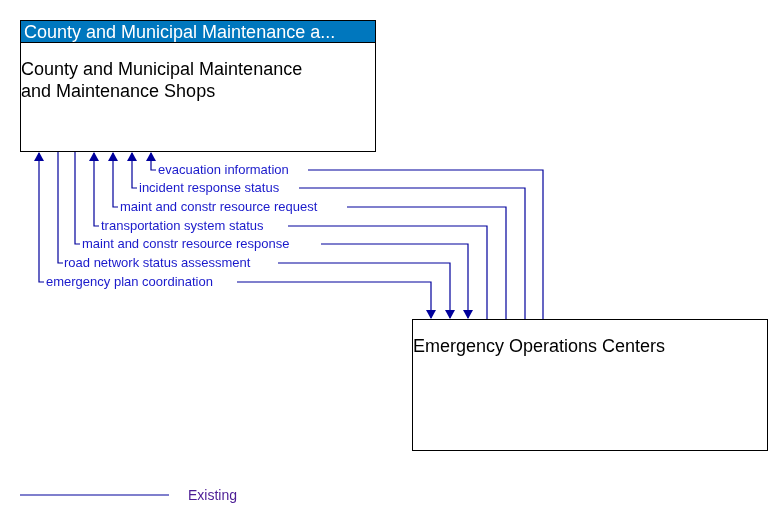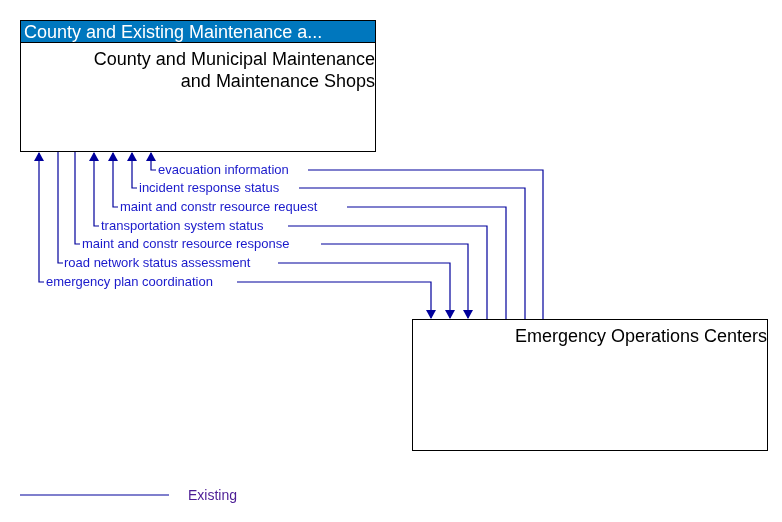--- a/index.html
+++ b/index.html
@@ -1,28 +1,28 @@
 <!DOCTYPE html>
 <html><head>
 <meta charset="utf-8">
 <style>
   html, body { margin:0; padding:0; background:#ffffff; }
   body { width:782px; height:522px; position:relative; overflow:hidden; font-family:"Liberation Sans", sans-serif; }
   .box { position:absolute; border:1px solid #000; background:#fff; box-sizing:border-box; }
   .box-header { background:#0077be; color:#fff; font-size:18px; line-height:22px; height:22px; white-space:nowrap; overflow:hidden; border-bottom:1px solid #000; box-sizing:border-box; padding-left:3px; }
-  .box-body { color:#000; font-size:18px; line-height:22px; text-align:right; padding-top:5px; }
+  .box-body { color:#000; font-size:18px; line-height:22px; text-align:left; padding-top:15px; }
   svg.flows { position:absolute; left:0; top:0; }
   .flow-label { font-family:"Liberation Sans", sans-serif; font-size:13px; fill:#1a1acb; }
   .legend-label { position:absolute; font-size:14px; color:#4c1d95; }
 </style>
 </head>
 <body>
 
 <div class="box" style="left:20px; top:20px; width:356px; height:132px;">
-  <div class="box-header" style="text-align:left;">County and Existing Maintenance a...</div>
+  <div class="box-header" style="text-align:left;">County and Municipal Maintenance a...</div>
   <div class="box-body">
     <div>County and Municipal Maintenance</div>
     <div>and Maintenance Shops</div>
   </div>
 </div>
 
 <div class="box" style="left:412px; top:319px; width:356px; height:132px;">
   <div class="box-body">
     <div>Emergency Operations Centers</div>
   </div>

